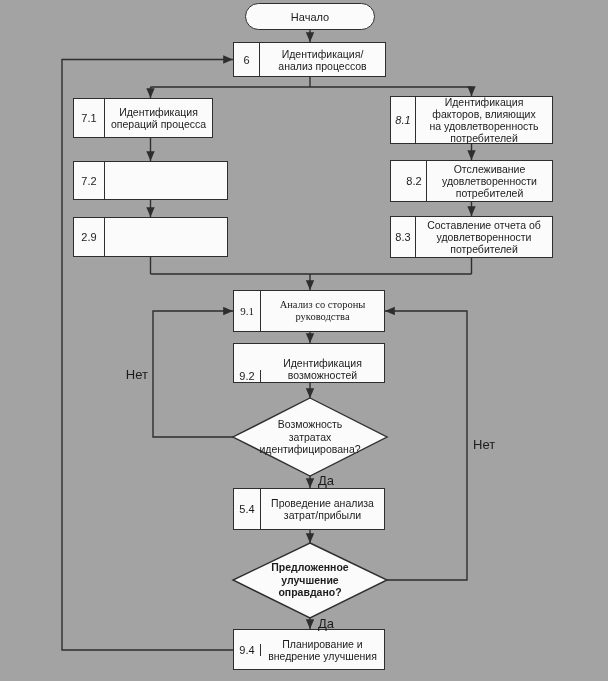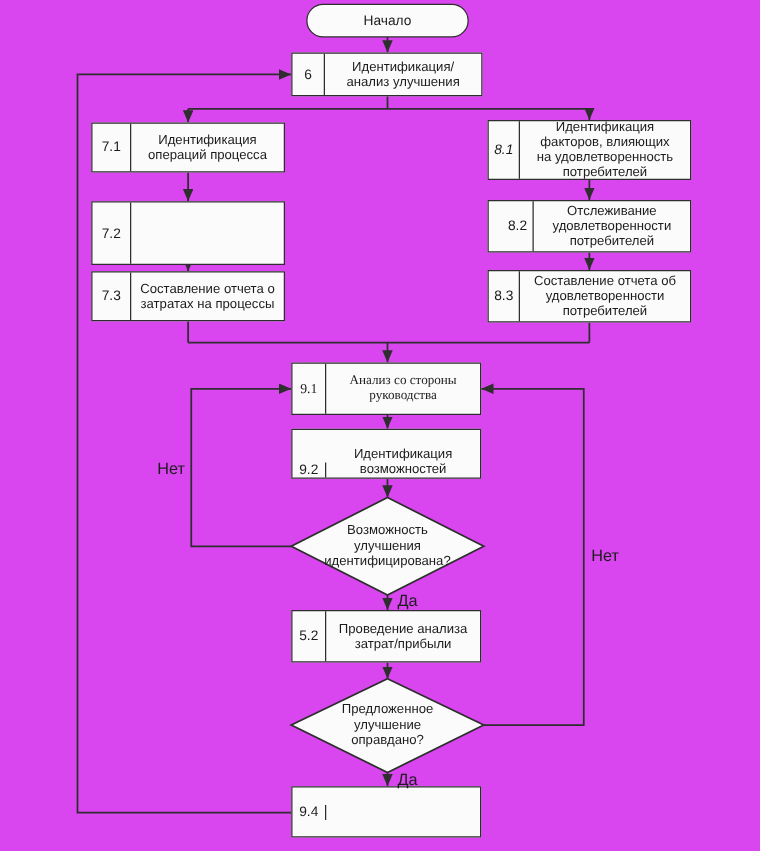--- a/index.html
+++ b/index.html
@@ -1,18 +1,18 @@
 <!DOCTYPE html>
 <html><head>
 <meta charset="utf-8">
 <style>
   html, body { margin:0; padding:0; background:#ffffff; }
   .canvas {
     position:relative; width:608px; height:681px;
-    background:#d946ef; overflow:hidden;
+    background:#a3a3a3; overflow:hidden;
     font-family:"Liberation Sans", sans-serif;
     color:#1c1c1c;
   }
   .layer { position:absolute; left:0; top:0; }
   .pbox {
     position:absolute; display:flex; box-sizing:border-box;
     border:1.5px solid #2e2e2e; background:#fbfbfb;
   }
   .num {
     flex:0 0 auto; border-right:1.5px solid #2e2e2e;
@@ -81,37 +81,35 @@
     <polygon class="shape" points="310,543 387,580 310,618 233,580"></polygon>
   </svg>
 
   <div class="oval" style="left:245px; top:3px; width:130px; height:27px;">
     <span>Начало</span>
   </div>
 
   <div class="pbox" style="left:233px; top:42px; width:153px; height:35px;">
     <div class="num" style="width:25px;">6</div>
     <div class="txt">Идентификация/
-анализ улучшения</div>
+анализ процессов</div>
   </div>
 
-  <div class="pbox" style="left:73px; top:98px; width:155px; height:40px;">
+  <div class="pbox" style="left:73px; top:98px; width:140px; height:40px;">
     <div class="num" style="width:30px;">7.1</div>
     <div class="txt">Идентификация
 операций процесса</div>
   </div>
 
-  <div class="pbox" style="left:73px; top:161px; width:155px; height:51px;">
+  <div class="pbox" style="left:73px; top:161px; width:155px; height:39px;">
     <div class="num" style="width:30px;">7.2</div>
   </div>
 
   <div class="pbox" style="left:73px; top:217px; width:155px; height:40px;">
-    <div class="num" style="width:30px;">7.3</div>
-    <div class="txt">Составление отчета о
-затратах на процессы</div>
+    <div class="num" style="width:30px;">2.9</div>
   </div>
 
   <div class="pbox" style="left:390px; top:96px; width:163px; height:48px;">
     <div class="num" style="width:24px;font-style:italic;">8.1</div>
     <div class="txt">Идентификация
 факторов, влияющих
 на удовлетворенность
 потребителей</div>
   </div>
 
@@ -135,33 +133,35 @@
 руководства</div>
   </div>
 
   <div class="pbox" style="left:233px; top:343px; width:152px; height:40px;align-items:flex-end;">
     <div class="num" style="width:26px;">9.2</div>
     <div class="txt">Идентификация
 возможностей</div>
   </div>
 
   <div class="pbox" style="left:233px; top:488px; width:152px; height:42px;">
-    <div class="num" style="width:26px;">5.2</div>
+    <div class="num" style="width:26px;">5.4</div>
     <div class="txt">Проведение анализа
 затрат/прибыли</div>
   </div>
 
   <div class="pbox" style="left:233px; top:629px; width:152px; height:41px;align-items:center;">
     <div class="num" style="width:26px;">9.4</div>
+    <div class="txt">Планирование и
+внедрение улучшения</div>
   </div>
 
   <div class="dtxt" style="left:240px; top:406px; width:140px; height:62px;">Возможность
-улучшения
+затратах
 идентифицирована?</div>
-  <div class="dtxt" style="left:240px; top:550px; width:140px; height:60px;">Предложенное
+  <div class="dtxt" style="left:240px; top:550px; width:140px; height:60px;font-weight:bold;">Предложенное
 улучшение
 оправдано?</div>
 
   <div class="elabel" style="left:318px; top:473px;">Да</div>
   <div class="elabel" style="left:318px; top:616px;">Да</div>
   <div class="elabel" style="left:118px; top:367px; width:30px; text-align:right;">Нет</div>
   <div class="elabel" style="left:473px; top:437px;">Нет</div>
 
 </div>
 

